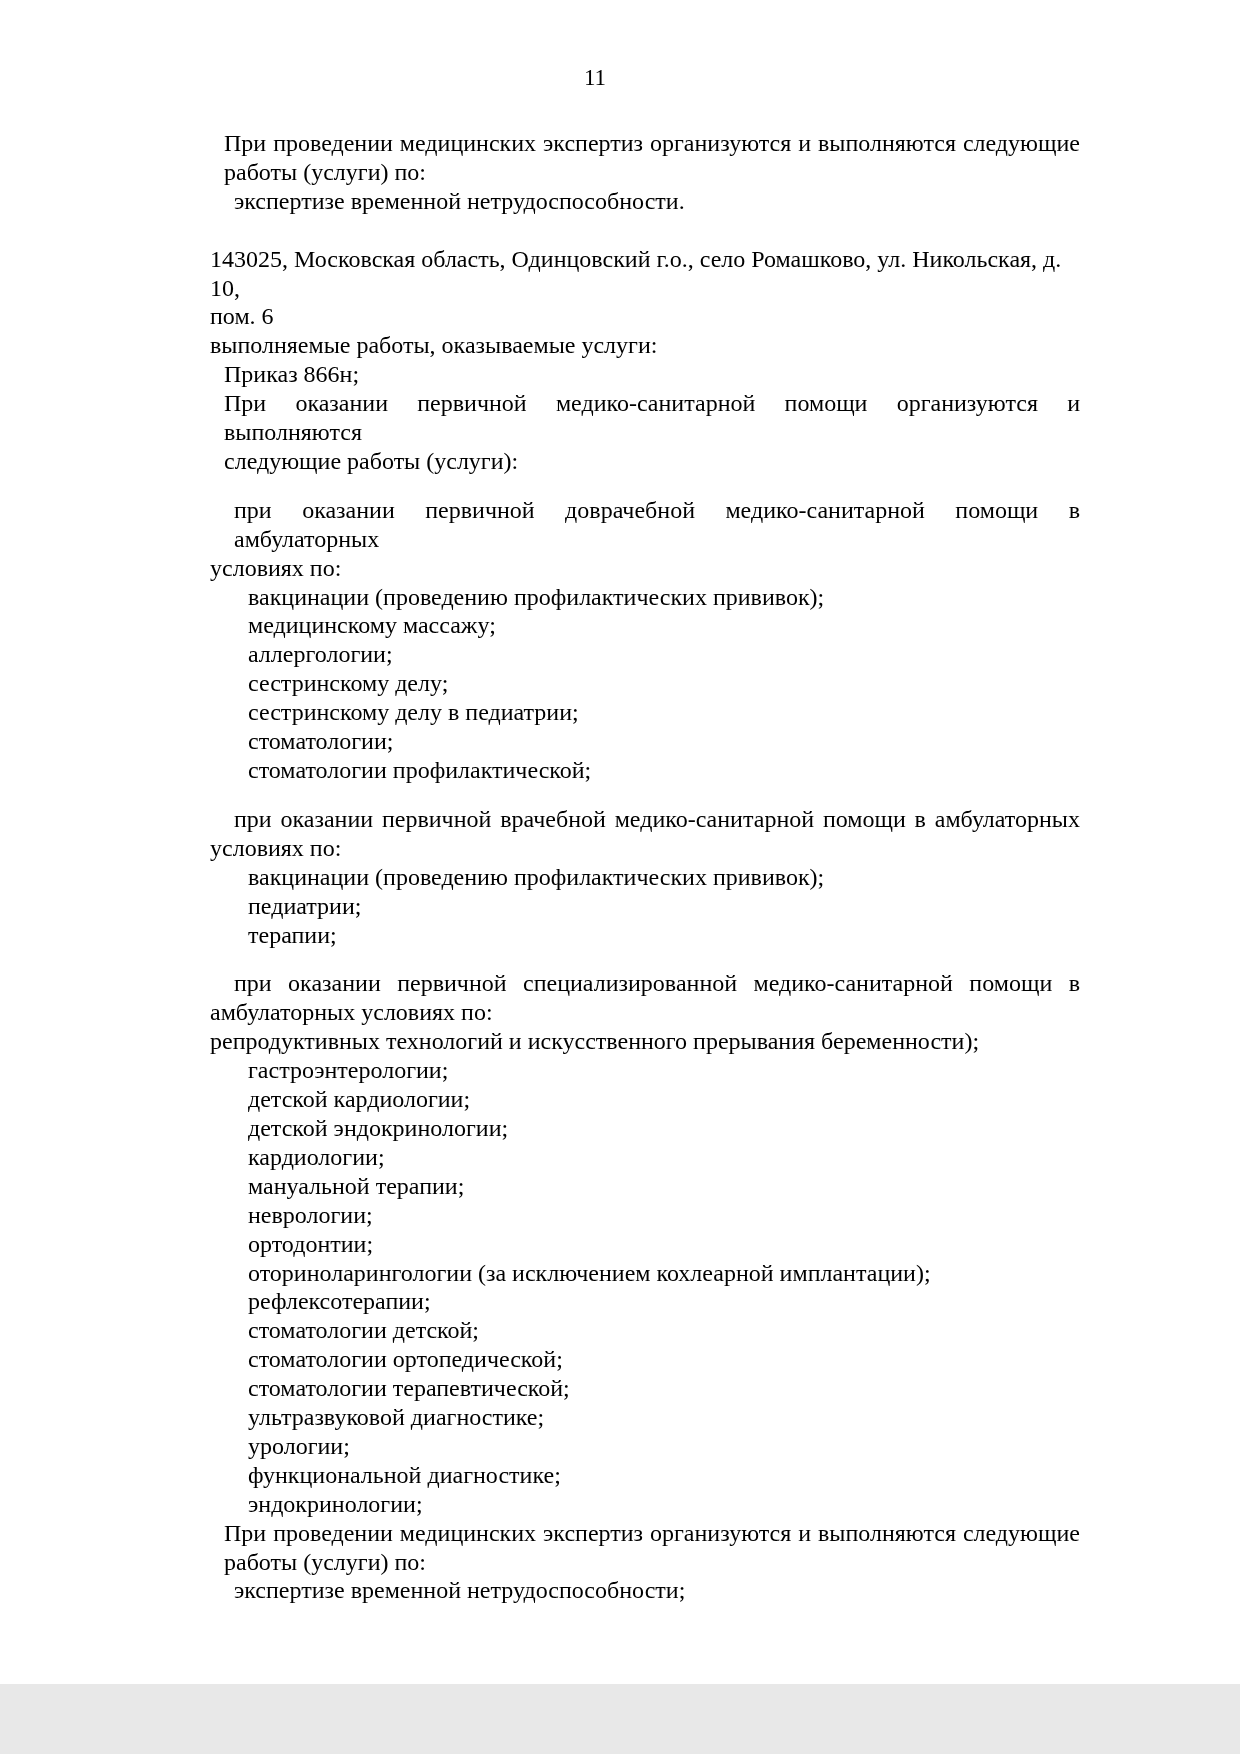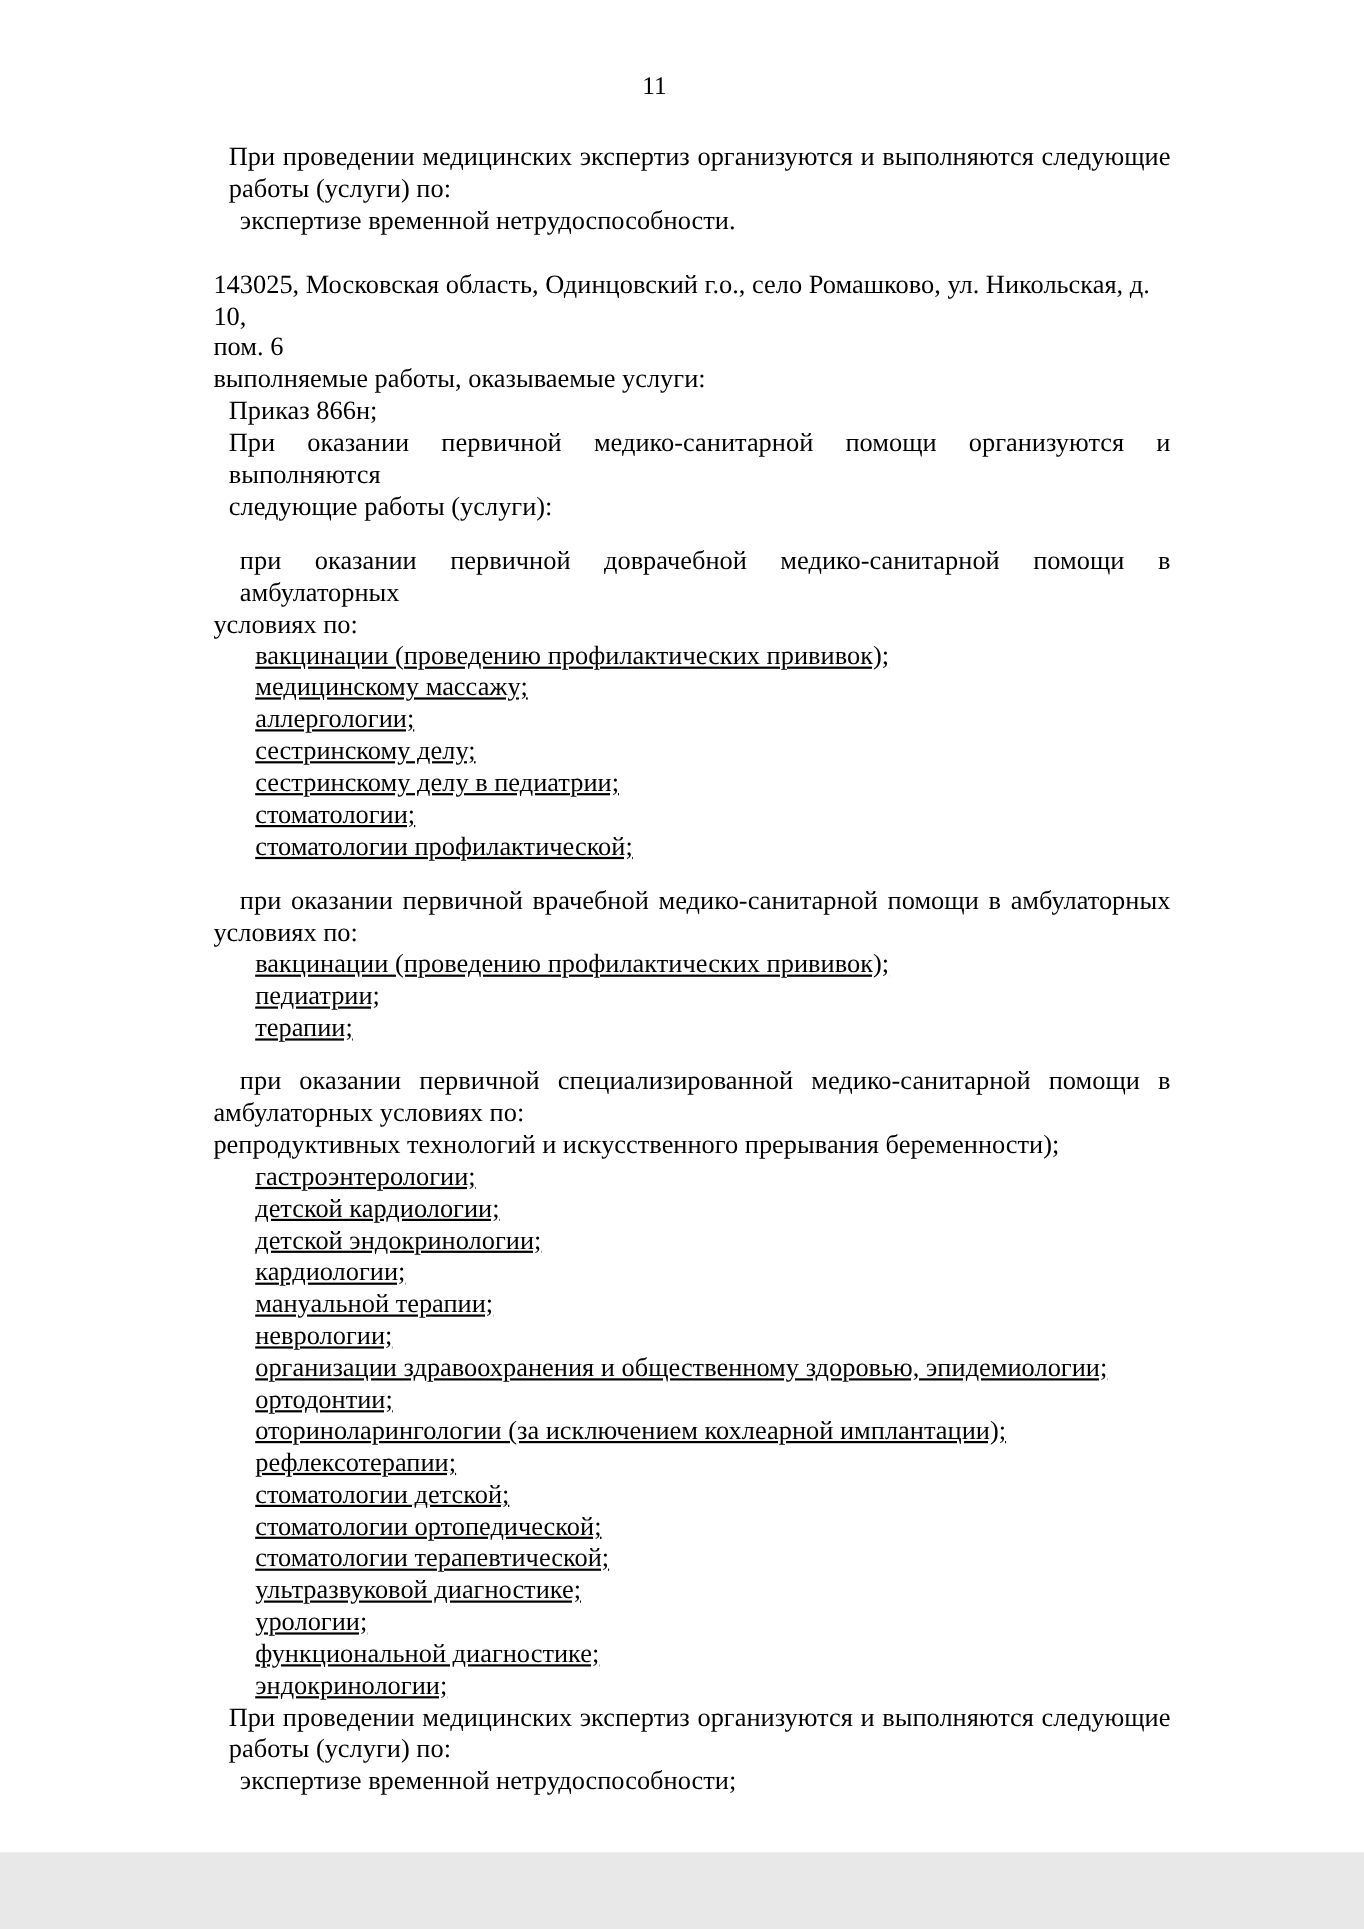--- a/index.html
+++ b/index.html
@@ -23,33 +23,33 @@
     position: absolute;
     top: 64px;
     left: 0;
     width: 1190px;
     text-align: center;
     font-size: 23px;
   }
   .content {
     position: absolute;
     top: 129px;
-    left: 194px;
+    left: 210px;
     width: 870px;
   }
   .line {
     min-height: 28.9px;
     white-space: normal;
   }
   
   .l-base  { padding-left: 0; font-family: Liberation Serif, serif; }
   .l-para  { padding-left: 14px; }   
   .l-sub   { padding-left: 24px; margin-top: 20px; }   
   .l-exp   { padding-left: 24px; }   
-  .l-item  { padding-left: 38px; text-decoration: underline; }   
+  .l-item  { padding-left: 38px; }   
   .l-blank { padding-left: 0; }
   
   .just {
     text-align: justify;
     text-align-last: justify;
   }
 </style>
 </head>
 <body>
 
@@ -83,21 +83,20 @@
       <div class="line l-item">терапии;</div>
       <div class="line l-sub just">при оказании первичной специализированной медико-санитарной помощи в</div>
       <div class="line l-base">амбулаторных условиях по:</div>
       <div class="line l-base">репродуктивных технологий и искусственного прерывания беременности);</div>
       <div class="line l-item">гастроэнтерологии;</div>
       <div class="line l-item">детской кардиологии;</div>
       <div class="line l-item">детской эндокринологии;</div>
       <div class="line l-item">кардиологии;</div>
       <div class="line l-item">мануальной терапии;</div>
       <div class="line l-item">неврологии;</div>
-      <div class="line l-item">организации здравоохранения и общественному здоровью, эпидемиологии;</div>
       <div class="line l-item">ортодонтии;</div>
       <div class="line l-item">оториноларингологии (за исключением кохлеарной имплантации);</div>
       <div class="line l-item">рефлексотерапии;</div>
       <div class="line l-item">стоматологии детской;</div>
       <div class="line l-item">стоматологии ортопедической;</div>
       <div class="line l-item">стоматологии терапевтической;</div>
       <div class="line l-item">ультразвуковой диагностике;</div>
       <div class="line l-item">урологии;</div>
       <div class="line l-item">функциональной диагностике;</div>
       <div class="line l-item">эндокринологии;</div>

